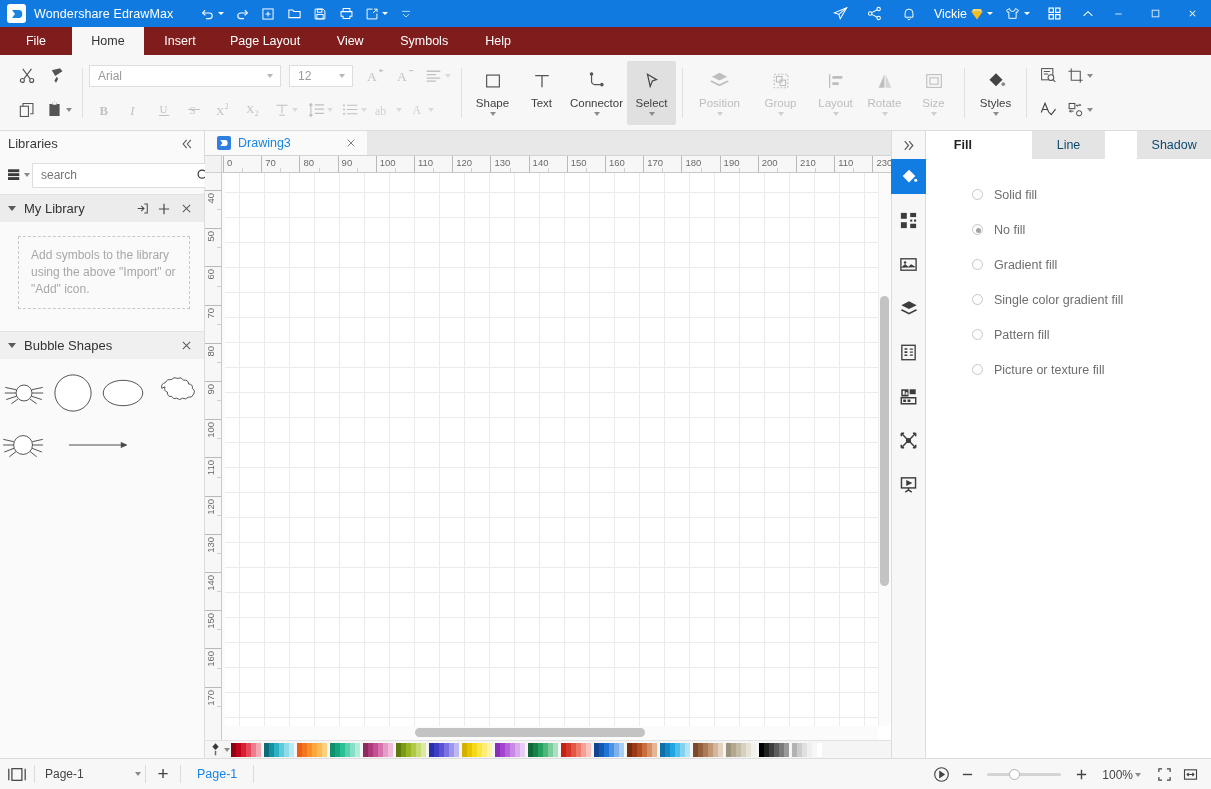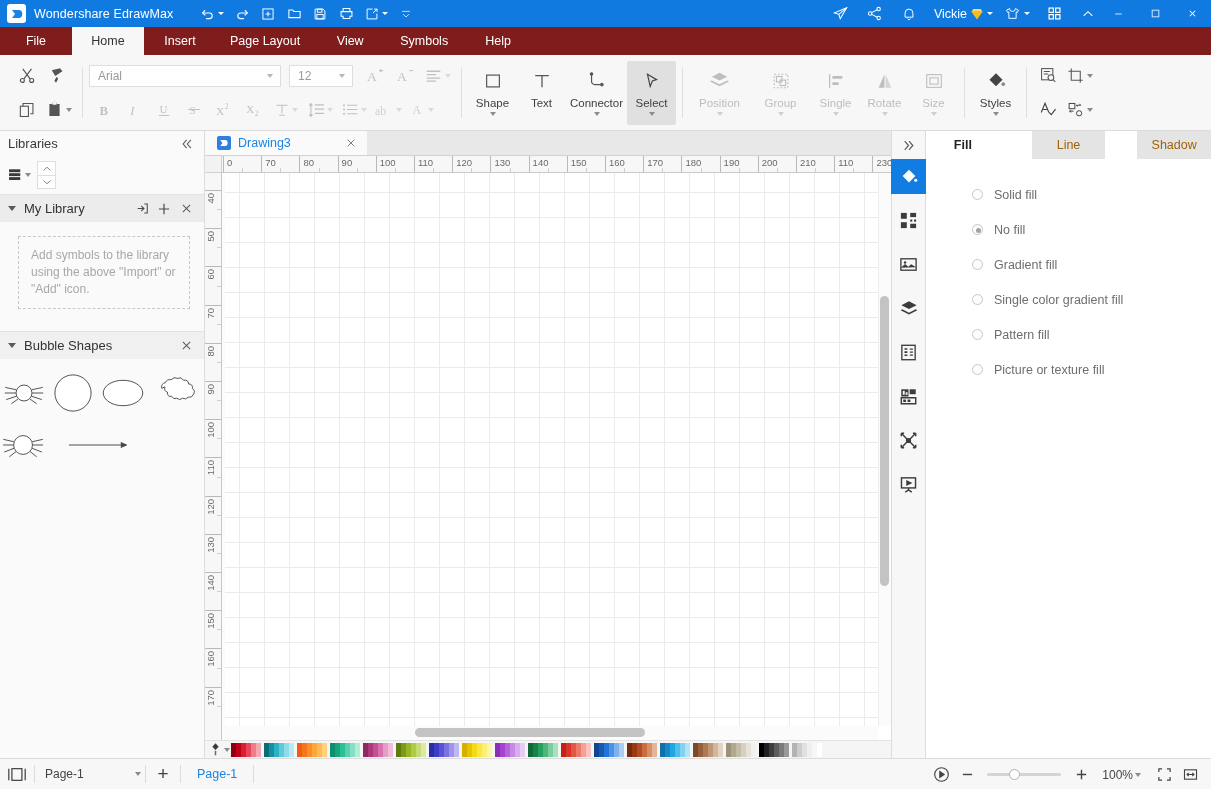--- a/index.html
+++ b/index.html
@@ -154,21 +154,21 @@
     border-right:1px solid #dcdcdc; display:flex; flex-direction:column; align-items:center; }
   .rail-top{ height:28px; width:100%; display:flex; align-items:center; justify-content:center;}
   .rail-btn{ width:35px;height:35px; display:flex;align-items:center;justify-content:center;
     margin-bottom:9px; }
   .rail-btn.act{ background:#117ce2; }
 
   
   .proppanel{ width:285px; flex:0 0 285px; background:#ffffff; display:flex; flex-direction:column; }
   .prop-tabs{ height:28px; flex:0 0 28px; display:flex;gap:32px; }
   .ptab{ flex:1; display:flex; align-items:center; justify-content:center; font-size:12.5px;
-     background:#e4e4e4; color:#a16207; }
+     background:#e4e4e4; color:#0c4a6e; }
   .ptab.act{ background:#ffffff; color:#222; font-weight:bold; }
   .prop-body{ flex:1; padding:18px 0 0 46px; }
   .radio-row{ display:flex; align-items:center; height:35px; }
   .radio{ width:11px;height:11px;border:1px solid #c6c6c6; border-radius:50%; background:#fdfdfd;
      position:relative; flex:0 0 11px;}
   .radio.sel::after{ content:""; position:absolute; left:2.5px; top:2.5px; width:5px;height:5px;
      border-radius:50%; background:#a2a2a2; }
   .radio-row .lbl{ margin-left:11px; font-size:12.5px; color:#6e6e6e; }
 
   
@@ -545,21 +545,21 @@
         <div class="bl">Group</div>
         <div class="bc"></div>
       </div>
       <div class="bigbtn dis">
         <div class="bi">
           <svg width="20" height="20" viewBox="0 0 22 22" stroke="#555" stroke-width="1.4">
               <path d="M4 3.5v15"></path>
               <path d="M7 7h11M7 14h7" stroke-width="3"></path>
             </svg>
         </div>
-        <div class="bl">Single</div>
+        <div class="bl">Layout</div>
         <div class="bc"></div>
       </div>
       <div class="bigbtn dis">
         <div class="bi">
           <svg width="20" height="20" viewBox="0 0 22 22" fill="#555">
               <path d="M10.4 3.5v15H4z"></path>
               <path d="M11.6 3.5v15H18z" fill="#999"></path>
             </svg>
         </div>
         <div class="bl">Rotate</div>
@@ -644,20 +644,27 @@
         </div>
       </div>
       <div class="lib-search">
         <div class="lib-ico">
           <svg width="17" height="15" viewBox="0 0 20 17" fill="#3a3a3a">
             <path d="M2.4 1.2h13.2v3.4H2.4z"></path>
               <path d="M2.4 5.8h13.2v3.4H2.4z"></path>
               <path d="M2.4 10.4h13.2v3.4H2.4z"></path>
             </svg>
           <div class="cdown dark" style="margin-left:1px"></div>
+        </div>
+        <div class="searchbox">
+          <input type="text" placeholder="search" style="">
+          <svg width="15" height="15" viewBox="0 0 17 17" fill="none" stroke="#3a3a3a" stroke-width="1.4">
+            <circle cx="7" cy="7" r="4.6"></circle>
+              <path d="M10.4 10.4l4.4 4.4"></path>
+            </svg>
         </div>
         <div class="spin">
           <div>
             <svg width="10" height="8" viewBox="0 0 12 9" fill="none" stroke="#8a8a8a" stroke-width="1.2">
                 <path d="M1.8 6.2L6 2.4l4.2 3.8"></path>
               </svg>
           </div>
           <div>
             <svg width="10" height="8" viewBox="0 0 12 9" fill="none" stroke="#8a8a8a" stroke-width="1.2">
                 <path d="M1.8 2.8L6 6.6l4.2-3.8"></path>

